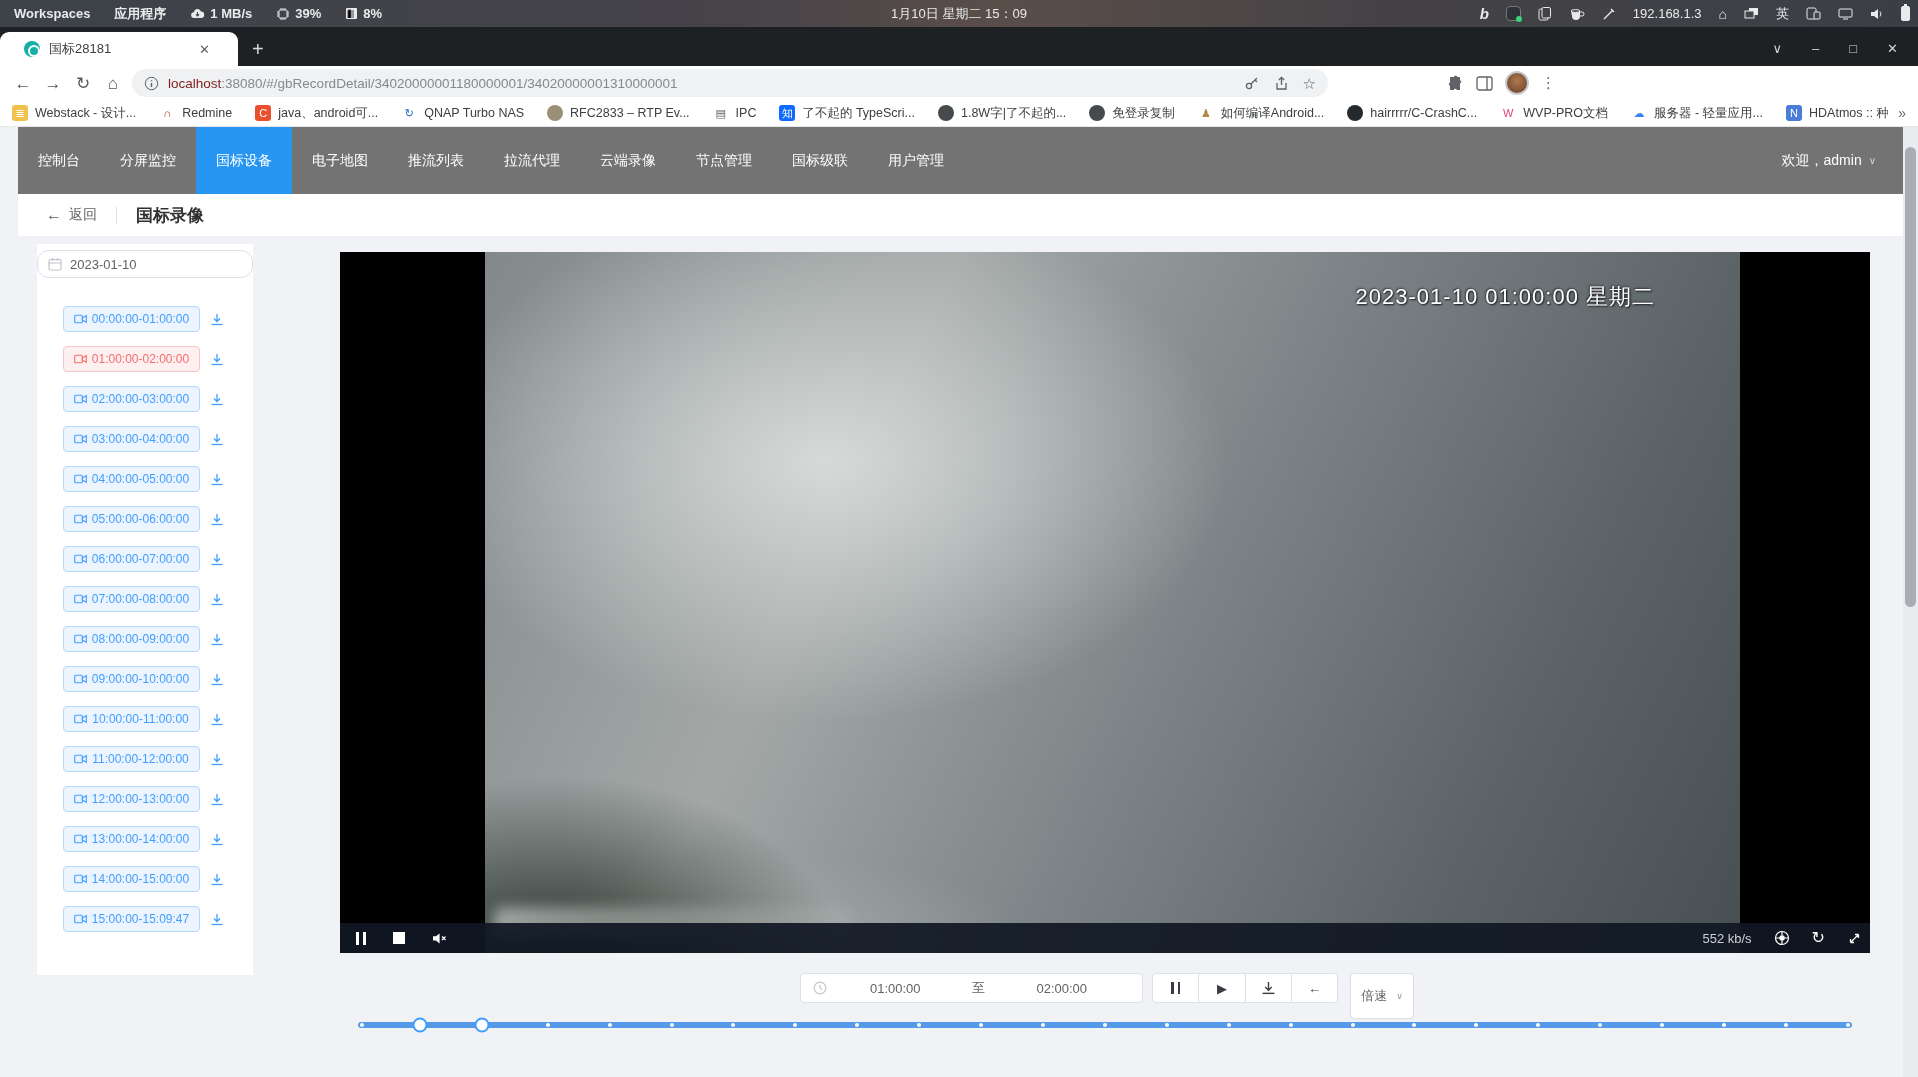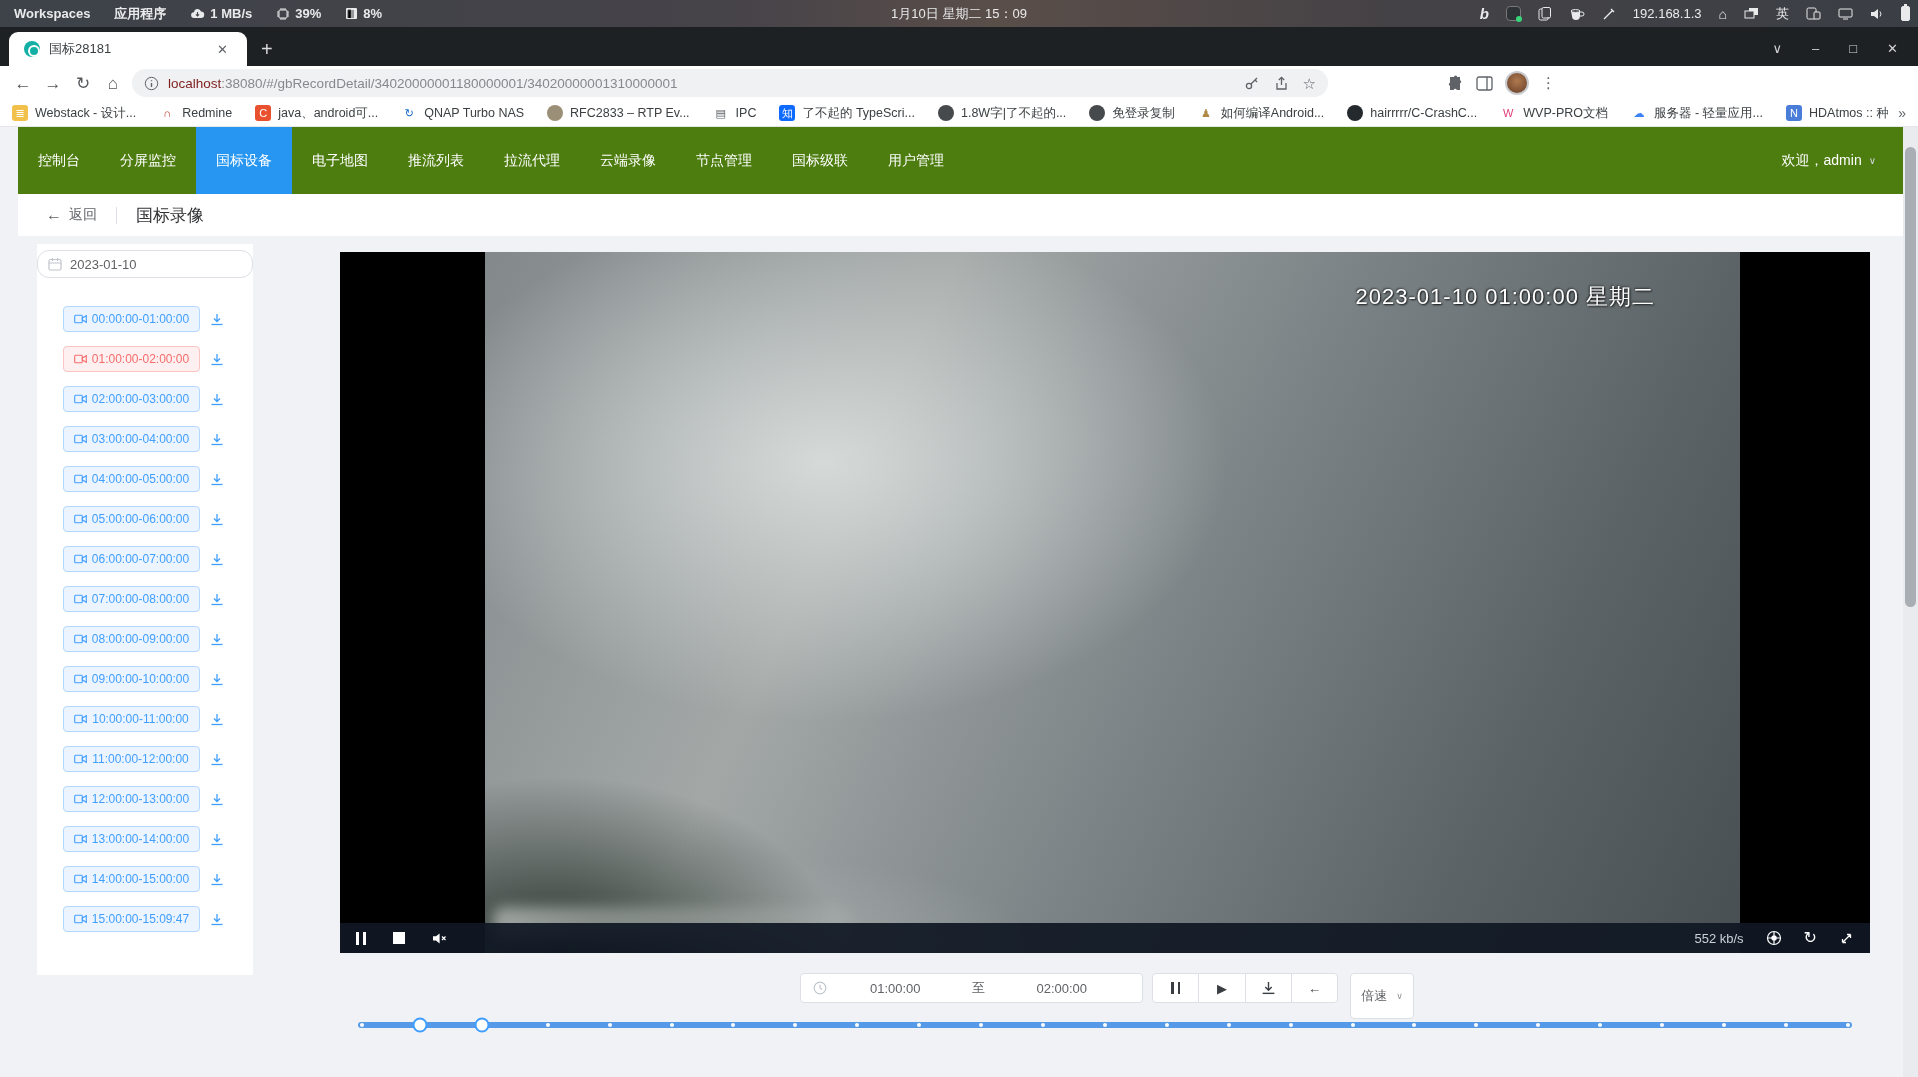--- a/index.html
+++ b/index.html
@@ -16,21 +16,21 @@
 .sys-right{margin-left:auto;display:flex;align-items:center;gap:17px;padding-right:8px}
 .sys-right .glyph{font-size:14px;line-height:1}
 .bing{font-style:italic;font-weight:bold;font-size:15px}
 .appdot{position:relative;width:15px;height:15px;border-radius:4px;background:#2e3338;border:1px solid #777}
 .appdot i{position:absolute;right:-2px;bottom:-2px;width:6px;height:6px;border-radius:50%;background:#37d67a}
 .battery{width:9px;height:15px;border:1px solid #e9eaeb;border-radius:2px;position:relative;background:#e9eaeb}
 .battery::before{content:"";position:absolute;top:-3px;left:2px;width:3px;height:2px;background:#e9eaeb}
 
 
 .tabstrip{position:absolute;top:27px;left:0;right:0;height:39px;background:#1e2124;display:flex;align-items:flex-end}
-.tab{width:238px;height:34px;background:#fff;border-radius:9px 9px 0 0;margin-left:9px;display:flex;align-items:center;padding:0 15px;font-size:13px;color:#3c4043}
+.tab{width:238px;height:34px;background:#fff;border-radius:9px 9px 0 0;display:flex;align-items:center;padding:0 24px;font-size:13px;color:#3c4043}
 .favicon{width:16px;height:16px;border-radius:50%;background:#14b0a5;position:relative;flex:0 0 auto}
 .favicon::after{content:"";position:absolute;left:4px;top:4px;width:8px;height:8px;border-radius:50%;border:2px solid #fff}
 .tab-title{margin-left:9px;flex:1;white-space:nowrap;overflow:hidden}
 .tab-close{color:#5f6368;font-size:13px;padding:2px 4px}
 .newtab{color:#d7d9da;font-size:20px;margin:0 0 7px 14px;line-height:1}
 .wincontrols{margin-left:auto;display:flex;gap:30px;color:#d2d4d6;padding:0 20px 10px 0;font-size:13px;align-items:center}
 
 
 .toolbar{position:absolute;top:66px;left:0;right:0;height:34px;background:#fff;display:flex;align-items:center;padding:0 8px}
 .tbtn{width:30px;text-align:center;font-size:17px;color:#55585c;line-height:1}
@@ -50,32 +50,32 @@
 .bm-list{display:flex;align-items:center;gap:23px;overflow:hidden}
 .bm{display:flex;align-items:center;gap:7px;font-size:12.5px;color:#3c4043;white-space:nowrap}
 .bm-icon{width:16px;height:16px;border-radius:3px;display:flex;align-items:center;justify-content:center;font-size:11px;line-height:1;flex:0 0 auto}
 .bm-overflow{margin-left:auto;color:#5f6368;font-size:14px;padding-left:10px}
 
 
 .webpage{position:absolute;top:127px;left:0;right:0;bottom:0;background:#f0f2f5}
 .scrollbar{position:absolute;right:0;top:0;bottom:0;width:15px;background:#e9ebee}
 .scroll-thumb{position:absolute;left:2px;top:20px;width:11px;height:460px;border-radius:6px;background:#a9aeb4}
 
-.appnav{position:absolute;left:18px;top:0;width:1885px;height:67px;background:#4d7c0f;display:flex;align-items:center}
+.appnav{position:absolute;left:18px;top:0;width:1885px;height:67px;background:#737373;display:flex;align-items:center}
 .nav-items{display:flex;height:67px}
 .nav-item{height:67px;display:flex;align-items:center;padding:0 20px;color:#fff;font-size:14px;cursor:pointer}
 .nav-item.active{background:#2696f2}
 .nav-welcome{margin-left:auto;color:#fff;font-size:14px;padding-right:27px;display:flex;align-items:center;gap:7px}
 .nav-welcome .chev{font-size:10px;color:#cfd6dd}
 
 .subheader{position:absolute;left:18px;top:67px;width:1885px;height:42px;background:#fff;display:flex;align-items:center;padding-left:28px}
 .back-arrow{font-size:16px;color:#606266}
 .back-label{font-size:14px;color:#606266;margin-left:7px}
 .sub-divider{width:1px;height:17px;background:#dcdfe6;margin:0 19px}
-.page-title{font-size:17px;font-weight:normal;color:#303133}
+.page-title{font-size:17px;font-weight:bold;color:#303133}
 
 
 .sidebar{position:absolute;left:37px;top:117px;width:216px;height:731px;background:#fff}
 .datebox{margin-top:6px;width:216px;height:28px;border:1px solid #dcdfe6;border-radius:12px;background:#fff;display:flex;align-items:center;padding:0 10px;gap:8px;font-size:13px;color:#606266}
 .rec-list{margin-top:28px}
 .rec-row{display:flex;align-items:center;height:26px;margin:0 0 14px 26px}
 .rec-pill{width:137px;height:26px;border:1px solid #b3d8ff;background:#ecf5ff;color:#409eff;border-radius:4px;display:flex;align-items:center;justify-content:center;gap:5px;font-size:12px;cursor:pointer}
 .rec-row.active .rec-pill{background:#fef0f0;border-color:#fbc4c4;color:#f56c6c}
 .rec-dl{margin-left:10px;color:#409eff;display:flex;align-items:center;cursor:pointer}
 
@@ -88,21 +88,21 @@
  linear-gradient(115deg,#83898b 0%,#a3a8a7 30%,#7d8487 55%,#5b6366 80%,#474f52 100%)}
 .vtimestamp{position:absolute;top:30px;right:85px;color:#fff;font-size:22px;letter-spacing:1px;
  text-shadow:1px 1px 2px rgba(0,0,0,.85),-1px -1px 2px rgba(0,0,0,.5)}
 .watermark-blur{position:absolute;left:8px;bottom:14px;width:360px;height:32px;border-radius:10px;
  background:linear-gradient(90deg,rgba(208,212,210,.65),rgba(208,212,210,.1));filter:blur(7px)}
 .vcontrols{position:absolute;left:0;right:0;bottom:0;height:30px;background:rgba(16,24,36,.93);display:flex;align-items:center;color:#fff}
 .vc-left{display:flex;align-items:center;gap:27px;padding-left:16px}
 .pausebars{display:flex;gap:4px}
 .pausebars i{width:3px;height:13px;background:#fff}
 .stopsq{width:12px;height:12px;background:#fff}
-.vc-right{margin-left:auto;display:flex;align-items:center;gap:22px;padding-right:16px}
+.vc-right{margin-left:auto;display:flex;align-items:center;gap:22px;padding-right:8px}
 .bitrate{font-size:13px;color:#ccd1d6}
 .refresh{font-size:16px;line-height:1}
 
 
 .ctrlrow{position:absolute;top:846px;left:0;width:100%;height:30px;font-size:13px;color:#606266}
 .timebox{position:absolute;left:800px;width:343px;height:30px;background:#fff;border:1px solid #dcdfe6;border-radius:4px;display:flex;align-items:center;padding:0 12px}
 .timebox .t{flex:1;text-align:center}
 .timebox .to{width:30px;text-align:center;color:#606266}
 .btngroup{position:absolute;left:1152px;width:186px;height:30px;background:#fff;border:1px solid #dcdfe6;border-radius:4px;display:flex}
 .gbtn{flex:1;display:flex;align-items:center;justify-content:center;border-left:1px solid #dcdfe6;color:#3a3d42;cursor:pointer}

